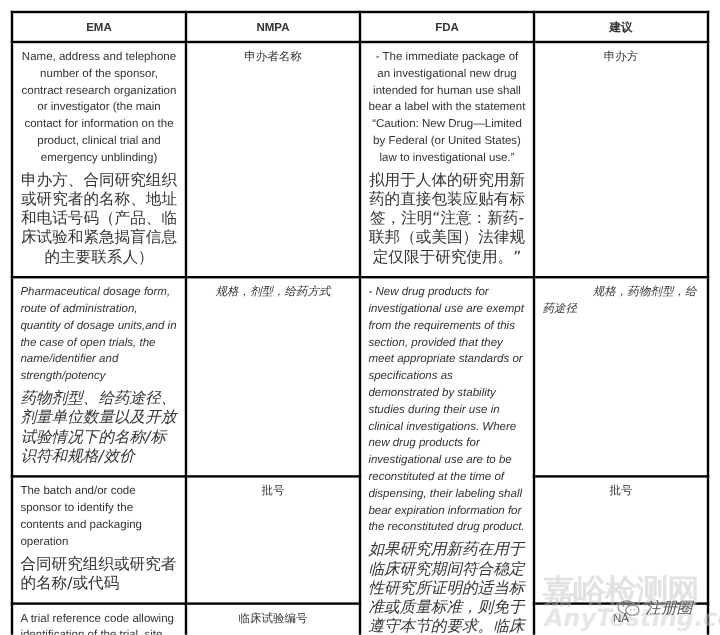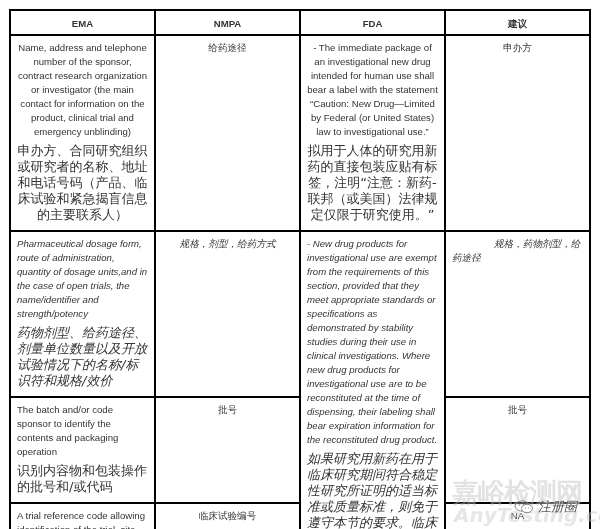--- a/index.html
+++ b/index.html
@@ -134,21 +134,21 @@
       <th>FDA</th>
       <th>建议</th>
     </tr>
   </thead>
   <tbody>
     <tr class="r1">
       <td>
         <p class="en">Name, address and telephone number of the sponsor, contract research organization or investigator (the main contact for information on the product, clinical trial and emergency unblinding)</p>
         <p class="zh">申办方、合同研究组织或研究者的名称、地址和电话号码（产品、临床试验和紧急揭盲信息的主要联系人）</p>
       </td>
-      <td class="center zh-only">给药途径</td>
+      <td class="center zh-only">申办者名称</td>
       <td>
         <p class="en">- The immediate package of an investigational new drug intended for human use shall bear a label with the statement “Caution: New Drug—Limited by Federal (or United States) law to investigational use.”</p>
         <p class="zh">拟用于人体的研究用新药的直接包装应贴有标签，注明“注意：新药-联邦（或美国）法律规定仅限于研究使用。”</p>
       </td>
       <td class="center zh-only">申办方</td>
     </tr>
 
     <tr class="r2">
       <td>
         <p class="en">Pharmaceutical dosage form, route of administration, quantity of dosage units,and in the case of open trials, the name/identifier and strength/potency</p>
@@ -158,21 +158,21 @@
       <td rowspan="3">
         <p class="en">- New drug products for investigational use are exempt from the requirements of this section, provided that they meet appropriate standards or specifications as demonstrated by stability studies during their use in clinical investigations. Where new drug products for investigational use are to be reconstituted at the time of dispensing, their labeling shall bear expiration information for the reconstituted drug product.</p>
         <p class="zh">如果研究用新药在用于临床研究期间符合稳定性研究所证明的适当标准或质量标准，则免于遵守本节的要求。临床试验和紧急揭盲信息的主要联系人，则其标签应标明复溶药品的失效日期信息。</p>
       </td>
       <td class="zh-only indent-first">规格，药物剂型，给药途径</td>
     </tr>
 
     <tr class="r3">
       <td>
         <p class="en">The batch and/or code sponsor to identify the contents and packaging operation</p>
-        <p class="zh">识别内容物和包装操作的批号和/或代码</p>
+        <p class="zh">合同研究组织或研究者的名称/或代码</p>
       </td>
       <td class="center zh-only">批号</td>
       <td class="center zh-only">批号</td>
     </tr>
 
     <tr class="r4">
       <td>
         <p class="en">A trial reference code allowing identification of the trial, site, investigator and sponsor if not given elsewhere</p>
         <p class="zh">如果在别处未给出，试验参考代码允许识别试验、研究中心、研究者和申办方</p>
       </td>

